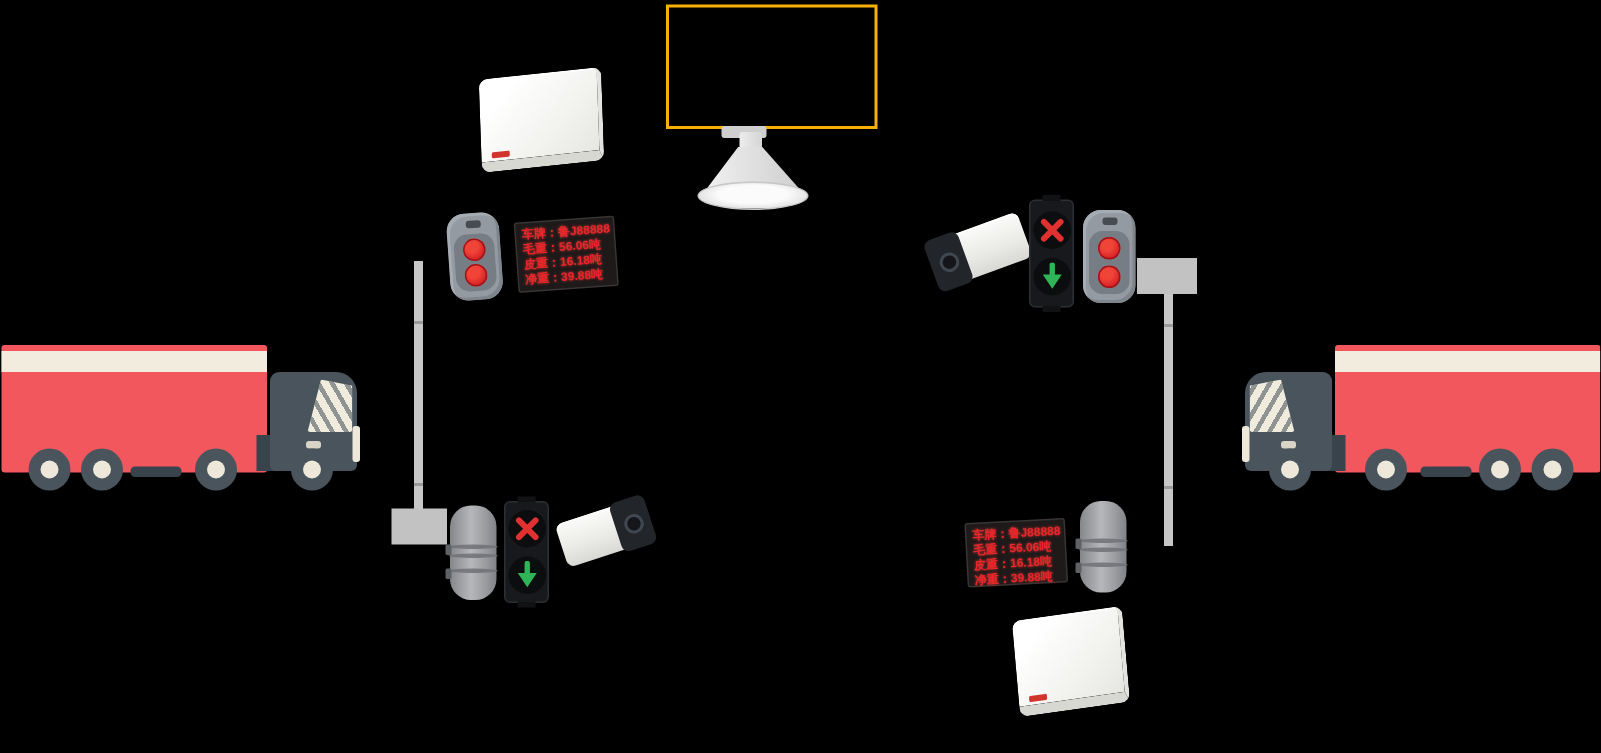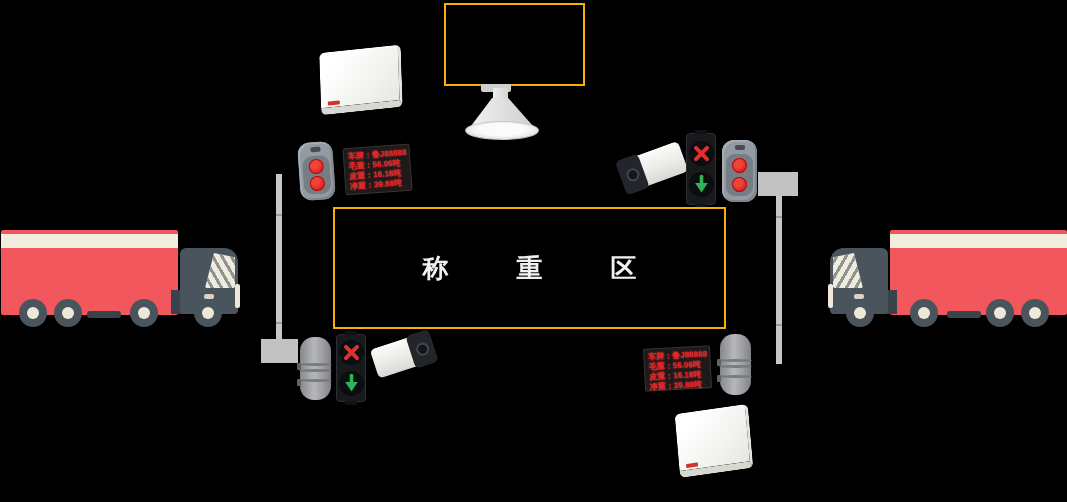--- a/index.html
+++ b/index.html
@@ -161,23 +161,20 @@
       <div class="dual-dot"></div>
     </div>
   </div>
 
   <div id="board-r" class="abs board"></div>
   <div id="pole-r" class="abs pole">
     <div class="pole-tick abs" style="left:0;top:20px;"></div>
     <div class="pole-tick abs" style="left:0;top:128px;"></div>
   </div>
 
-  <div id="zone-box" class="abs o-frame">
-    <span id="zone-label">称重区</span>
-  </div>
 
   <div id="cyl-bl" class="abs cylinder">
     <div class="cyl-band" style="top:26px;"></div>
     <div class="cyl-band" style="top:32px;"></div>
     <div class="cyl-band" style="top:42px;"></div>
     <div class="cyl-clip" style="top:26px;"></div>
     <div class="cyl-clip" style="top:42px;"></div>
   </div>
 
   <div id="tl-bl" class="abs traffic-light">

